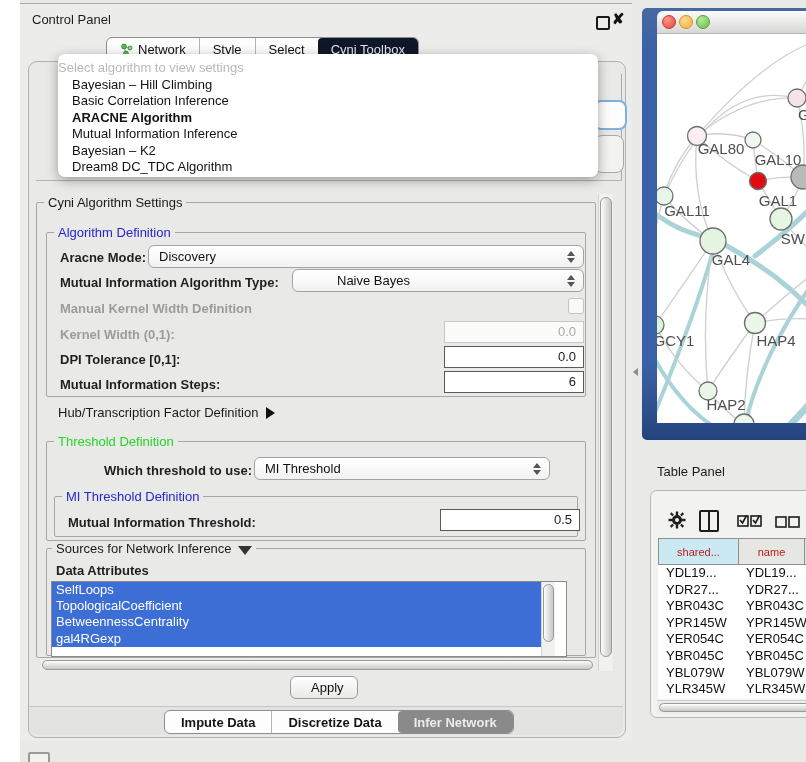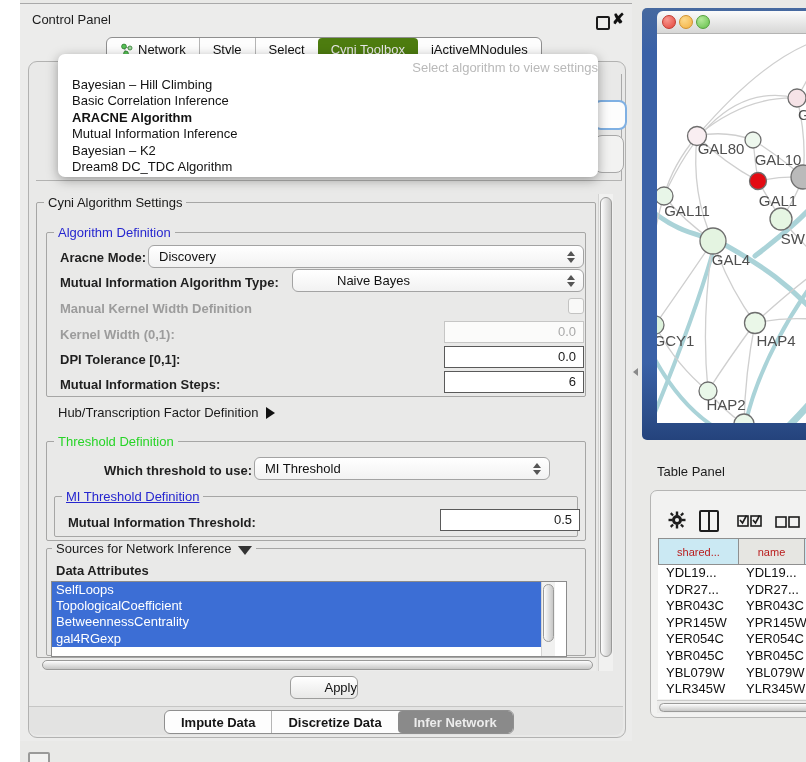--- a/index.html
+++ b/index.html
@@ -13,34 +13,34 @@
   #control-panel{left:0;top:3px;width:612px;height:737px;background:#ececeb;
     border-top:1px solid #a9a9a9;border-right:1px solid #c9c9c8;}
   .cp-title{left:12px;top:8px;font-size:13px;color:#1c1c1c;}
   .win-float{left:576px;top:12px;width:10px;height:10px;border:2px solid #1a1a1a;border-radius:2px;background:transparent;}
   .win-close{left:592px;top:6px;font-size:15px;font-weight:bold;color:#111;}
   
   .tabstrip{left:86px;top:33px;height:23px;display:flex;align-items:stretch;
     background:#fdfdfd;border:1px solid #8f8f8f;border-radius:6px;overflow:hidden;}
   .tab{display:flex;align-items:center;justify-content:center;padding:0 13px;color:#111;}
   .tab.sep{border-left:1px solid #b5b5b5;}
-  .tab.selected{background:#4d7c0f;color:#e7e7e7;border-radius:4px;margin:0;}
+  .tab.selected{background:#0f172a;color:#e7e7e7;border-radius:4px;margin:0;}
   .tab .ticon{margin-right:5px;display:inline-block;line-height:0;}
   
   .content-panel{left:8px;top:57px;width:596px;height:675px;background:#e9e9e8;
     border:1px solid #b2b2b1;border-radius:9px;}
   
   .frag-vline{left:601px;top:70px;width:1px;height:107px;background:#a9a9a9;}
   .frag-hline{left:16px;top:176px;width:586px;height:1px;background:#b3b3b2;}
   .frag-combo{left:573px;top:96px;width:30px;height:26px;border:2px solid #7fb0e3;border-radius:8px;background:#fdfdfd;}
   .frag-box{left:574px;top:131px;width:28px;height:36px;border:1px solid #a8a8a8;border-radius:8px;background:#f2f2f1;}
   
   .popup{left:38px;top:50px;width:540px;height:123px;background:#ffffff;border-radius:7px;
     box-shadow:0 3px 12px rgba(0,0,0,.35);padding-top:5px;box-sizing:border-box;}
-  .popup .prompt{height:18px;line-height:18px;text-align:right;color:#b9b9b9;}
+  .popup .prompt{height:18px;line-height:18px;text-align:left;color:#b9b9b9;}
   .popup .item{height:16.4px;line-height:16.4px;padding-left:14px;color:#121212;}
   .popup .item.bold{font-weight:bold;}
   
   .gbox{border:1px solid #a6a6a5;border-radius:2px;}
   .glabel{position:absolute;background:#e9e9e8;padding:0 4px;line-height:13px;}
   .glabel.blue{color:#2626cf;}
   .glabel.green{color:#27d427;}
   .boldlbl{font-weight:bold;color:#1f1f1f;}
   .graylbl{font-weight:bold;color:#9c9c9c;}
   
@@ -57,21 +57,21 @@
   .tri-right{display:inline-block;width:0;height:0;border-top:6px solid transparent;border-bottom:6px solid transparent;border-left:9px solid #111;vertical-align:-2px;margin-left:8px;}
   .tri-down{display:inline-block;width:0;height:0;border-left:7px solid transparent;border-right:7px solid transparent;border-top:9px solid #333;vertical-align:-2px;margin-left:6px;}
   
   .attr-list{left:31px;top:577px;width:514px;height:74px;background:#fff;border:1px solid #8b8b8b;overflow:hidden;}
   .attr-item{height:16.2px;line-height:16.2px;color:#fff;background:#3c6ed5;padding-left:4px;width:489px;}
   .vscroll{background:#f1f1f0;border-left:1px solid #d4d4d3;}
   .thumb{background:linear-gradient(90deg,#fdfdfd,#c7c7c6);border:1px solid #9a9a99;border-radius:6px;}
   .hthumb{background:linear-gradient(#fdfdfd,#c7c7c6);border:1px solid #9a9a99;border-radius:6px;}
   
   .btn{box-sizing:border-box;background:linear-gradient(#ffffff,#e8e8e7);border:1px solid #9d9d9c;border-radius:6px;
-    text-align:right;line-height:21px;color:#111;}
+    text-align:left;line-height:21px;color:#111;padding-left:20px;}
   
   .bstrip{left:144px;top:706px;height:22px;display:flex;background:#fdfdfd;border:1px solid #8f8f8f;border-radius:6px;overflow:hidden;font-weight:bold;}
   .btab{display:flex;align-items:center;padding:0 16px;color:#151515;}
   .btab.sep{border-left:1px solid #b5b5b5;}
   .btab.selected{background:#8a8a8a;color:#ececec;border-radius:4px;font-weight:bold;}
   .divline{left:9px;top:702px;width:594px;height:1px;background:#c6c6c5;}
   .bottom-band{left:9px;top:703px;width:594px;height:28px;background:#e3e3e2;border-radius:0 0 8px 8px;}
   
   #right-bg{left:612px;top:0;width:194px;height:762px;background:#e9e9e7;}
   .splitter-arrow{left:613px;top:368px;width:0;height:0;border-top:4px solid transparent;border-bottom:4px solid transparent;border-right:5px solid #8a8a8a;}
@@ -118,23 +118,20 @@
       </div>
       <div class="tab sep">
           <span>Style</span>
         </div>
       <div class="tab sep">
           <span>Select</span>
         </div>
       <div class="tab selected">
           <span>Cyni Toolbox</span>
         </div>
-      <div class="tab">
-          <span>jActiveMNodules</span>
-        </div>
     </div>
 
     <div class="abs content-panel"></div>
 
     <div class="abs frag-vline"></div>
     <div class="abs frag-hline"></div>
     <div class="abs frag-combo"></div>
     <div class="abs frag-box"></div>
 
     <div class="abs gbox" style="left:16px;top:198px;width:558px;height:454px;"></div>
@@ -183,21 +180,21 @@
     <div class="abs boldlbl" style="left:84px;top:459px;">Which threshold to use:</div>
     <div class="abs combo" style="left:234px;top:453px;width:296px;">
       <span class="val">MI Threshold</span>
       <span class="arrows">
           <span class="arr-up"></span>
           <span class="arr-dn"></span>
         </span>
     </div>
 
     <div class="abs gbox" style="left:34px;top:492px;width:522px;height:39px;"></div>
-    <div class="glabel blue" style="left:42px;top:486px;text-decoration:underline;">MI Threshold Definition</div>
+    <div class="glabel blue" style="left:42px;top:486px;">MI Threshold Definition</div>
     <div class="abs boldlbl" style="left:48px;top:511px;">Mutual Information Threshold:</div>
     <div class="abs tfield" style="left:420px;top:505px;width:140px;">0.5</div>
 
     <div class="abs gbox" style="left:26px;top:544px;width:538px;height:106px;"></div>
     <div class="glabel" style="left:32px;top:538px;">
       <span>Sources for Network Inference</span><span class="tri-down"></span>
     </div>
     <div class="abs boldlbl" style="left:36px;top:559px;">Data Attributes</div>
 
     <div class="abs attr-list">

